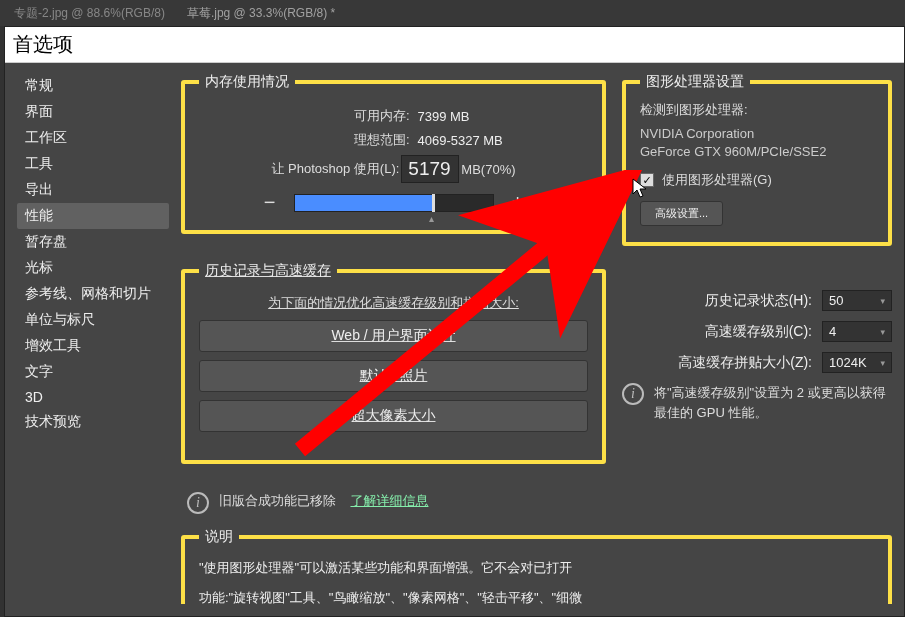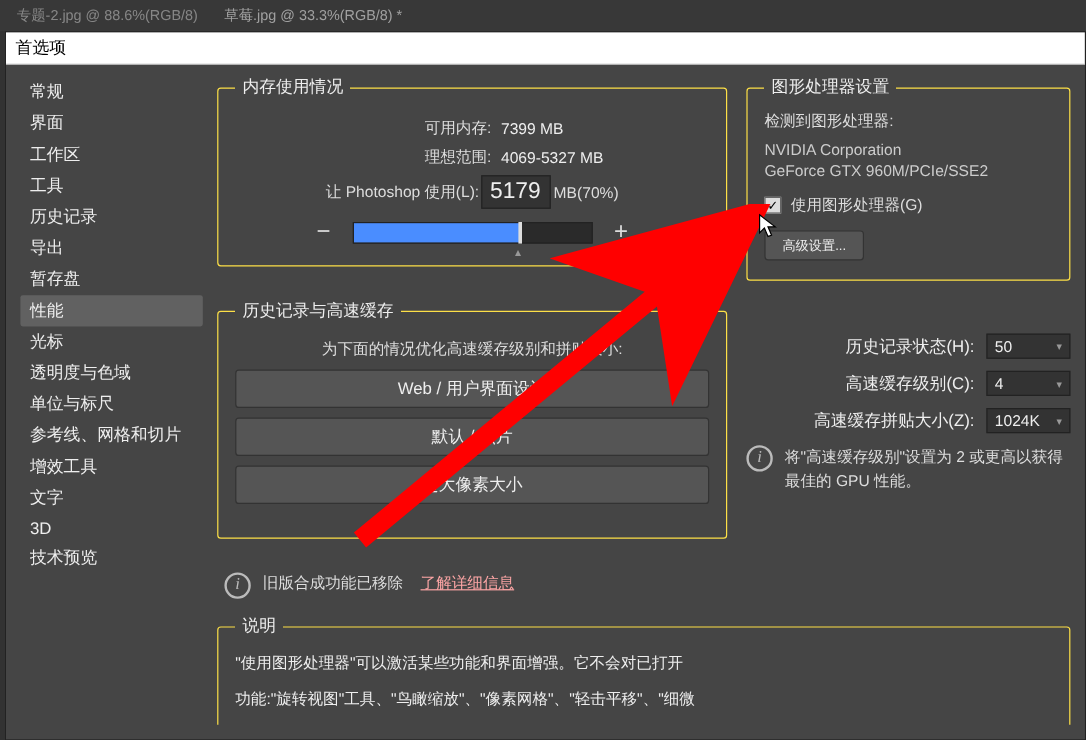--- a/index.html
+++ b/index.html
@@ -1,27 +1,27 @@
 <!DOCTYPE html>
 <html><head>
 <meta charset="utf-8">
 <style>
 * { box-sizing: border-box; margin: 0; padding: 0; font-family: "Microsoft YaHei", sans-serif; }
 body { background: #323232; color: #ddd; font-size: 13px; overflow: hidden; width: 905px; height: 617px; position: relative; }
 .tabbar { height: 26px; background: #383838; display: flex; align-items: center; padding-left: 4px; color: #bbb; font-size: 12px; }
 .tab { padding: 4px 10px; margin-right: 2px; opacity: 0.6; }
 .tab.active { opacity: 0.8; }
 .dialog { position: absolute; top: 26px; left: 4px; right: 0; bottom: 0; background: #454545; border: 1px solid #222; display: flex; flex-direction: column; }
-.dialog-title { background: #fff; color: #000; padding: 4px 8px; font-size: 14px; border-bottom: 1px solid #ccc; }
+.dialog-title { background: #fff; color: #000; padding: 4px 8px; font-size: 20px; border-bottom: 1px solid #ccc; }
 .dialog-body { flex: 1; display: flex; background: #454545; padding: 10px 0 12px 0; overflow: hidden; }
 .sidebar { width: 168px; padding: 0 4px 0 12px; }
 .sidebar-item { padding: 4px 8px; color: #eee; cursor: default; border-radius: 2px; font-size: 14px; }
 .sidebar-item.selected { background: #616161; }
 .main { flex: 1; padding: 0 12px 0 8px; overflow: hidden; }
-fieldset { border: 1px solid #fde047; border-radius: 3px; padding: 10px 14px 16px; margin-bottom: 16px; position: relative; }
+fieldset { border: 4px solid #fde047; border-radius: 3px; padding: 10px 14px 16px; margin-bottom: 16px; position: relative; }
 legend { padding: 0 6px; color: #eee; font-size: 14px; }
 .row { display: flex; align-items: center; margin: 6px 0; }
 .label-r { text-align: right; margin-right: 8px; }
 .val { color: #eee; }
 input.txt { background: #333; border: 1px solid #222; color: #eee; padding: 2px 6px; width: 58px; font-size: 19px; }
 .mem-row { display: flex; align-items: center; justify-content: center; gap: 2px; }
 .slider-wrap { display: flex; align-items: center; gap: 14px; margin-top: 8px; justify-content: center; }
 .slider-btn { color: #ddd; font-size: 20px; cursor: pointer; width: 20px; text-align: center; }
 .slider-track { width: 200px; height: 18px; background: #2a2a2a; border: 1px solid #222; position: relative; }
 .slider-fill { position: absolute; left: 0; top: 0; bottom: 0; background: #4a8dff; }
@@ -32,21 +32,21 @@
 .col-r { width: 270px; }
 .btn-wide { display: block; width: 100%; background: #555; border: 1px solid #333; color: #eee; padding: 6px 0; margin: 8px 0; text-align: center; cursor: pointer; font-size: 14px; border-radius: 3px; }
 .btn-sm { background: #555; border: 1px solid #333; color: #eee; padding: 4px 14px; cursor: pointer; border-radius: 3px; font-size: 11px; }
 .select { background: #333; border: 1px solid #222; color: #eee; padding: 2px 6px; width: 70px; font-size: 13px; display: inline-flex; align-items: center; justify-content: space-between; }
 .select .chev { font-size: 9px; color: #999; margin-left: 6px; }
 .checkbox { display: inline-flex; align-items: center; gap: 8px; }
 .cb-box { width: 14px; height: 14px; background: #ddd; border: 1px solid #666; display: inline-flex; align-items: center; justify-content: center; font-size: 11px; color: #000; }
 .gpu-info { color: #ccc; font-size: 13px; line-height: 1.4; margin: 6px 0 10px; }
 .info-row { display: flex; align-items: flex-start; gap: 10px; margin-top: 10px; }
 .info-icon { width: 22px; height: 22px; border: 2px solid #bbb; border-radius: 50%; display: inline-flex; align-items: center; justify-content: center; font-style: italic; font-family: serif; color: #bbb; font-size: 14px; flex-shrink: 0; }
-.link { color: #fca5a5; text-decoration: underline; cursor: pointer; }
+.link { color: #86efac; text-decoration: underline; cursor: pointer; }
 .desc-text { color: #eee; line-height: 1.8; font-size: 13px; }
 .setting-row { display: flex; align-items: center; justify-content: flex-end; gap: 10px; margin: 10px 0; }
 .setting-label { color: #eee; font-size: 14px; }
 .arrow-overlay { position: absolute; pointer-events: none; z-index: 10; }
 .cursor-img { position: absolute; z-index: 11; pointer-events: none; }
 </style>
 </head>
 <body>
 
 <div class="tabbar">
@@ -55,28 +55,26 @@
 </div>
 
 <div class="dialog">
   <div class="dialog-title">首选项</div>
   <div class="dialog-body">
     <div class="sidebar" id="sidebar">
         <div class="sidebar-item">常规</div>
         <div class="sidebar-item">界面</div>
         <div class="sidebar-item">工作区</div>
         <div class="sidebar-item">工具</div>
-        <div class="sidebar-item">历史记录</div>
         <div class="sidebar-item">导出</div>
+        <div class="sidebar-item selected">性能</div>
         <div class="sidebar-item">暂存盘</div>
-        <div class="sidebar-item selected">性能</div>
         <div class="sidebar-item">光标</div>
-        <div class="sidebar-item">透明度与色域</div>
+        <div class="sidebar-item">参考线、网格和切片</div>
         <div class="sidebar-item">单位与标尺</div>
-        <div class="sidebar-item">参考线、网格和切片</div>
         <div class="sidebar-item">增效工具</div>
         <div class="sidebar-item">文字</div>
         <div class="sidebar-item">3D</div>
         <div class="sidebar-item">技术预览</div>
       </div>
     <div class="main">
 
       <div class="two-col">
         <div class="col-l">
           <fieldset>
@@ -120,21 +118,21 @@
             </label>
             <div style="margin-top:12px;">
               <button class="btn-sm">高级设置...</button>
             </div>
           </fieldset>
         </div>
       </div>
 
       <div class="two-col">
         <div class="col-l">
-          <fieldset style="padding-bottom:20px;">
+          <fieldset style="padding-bottom:20px;text-decoration:underline;">
             <legend>历史记录与高速缓存</legend>
             <div style="text-align:center; margin:4px 0 6px;">为下面的情况优化高速缓存级别和拼贴大小:</div>
             <button class="btn-wide">Web / 用户界面设计</button>
             <button class="btn-wide">默认 / 照片</button>
             <button class="btn-wide">超大像素大小</button>
           </fieldset>
         </div>
         <div class="col-r" style="padding-top:18px;">
           <div class="setting-row">
             <span class="setting-label">历史记录状态(H):</span>

